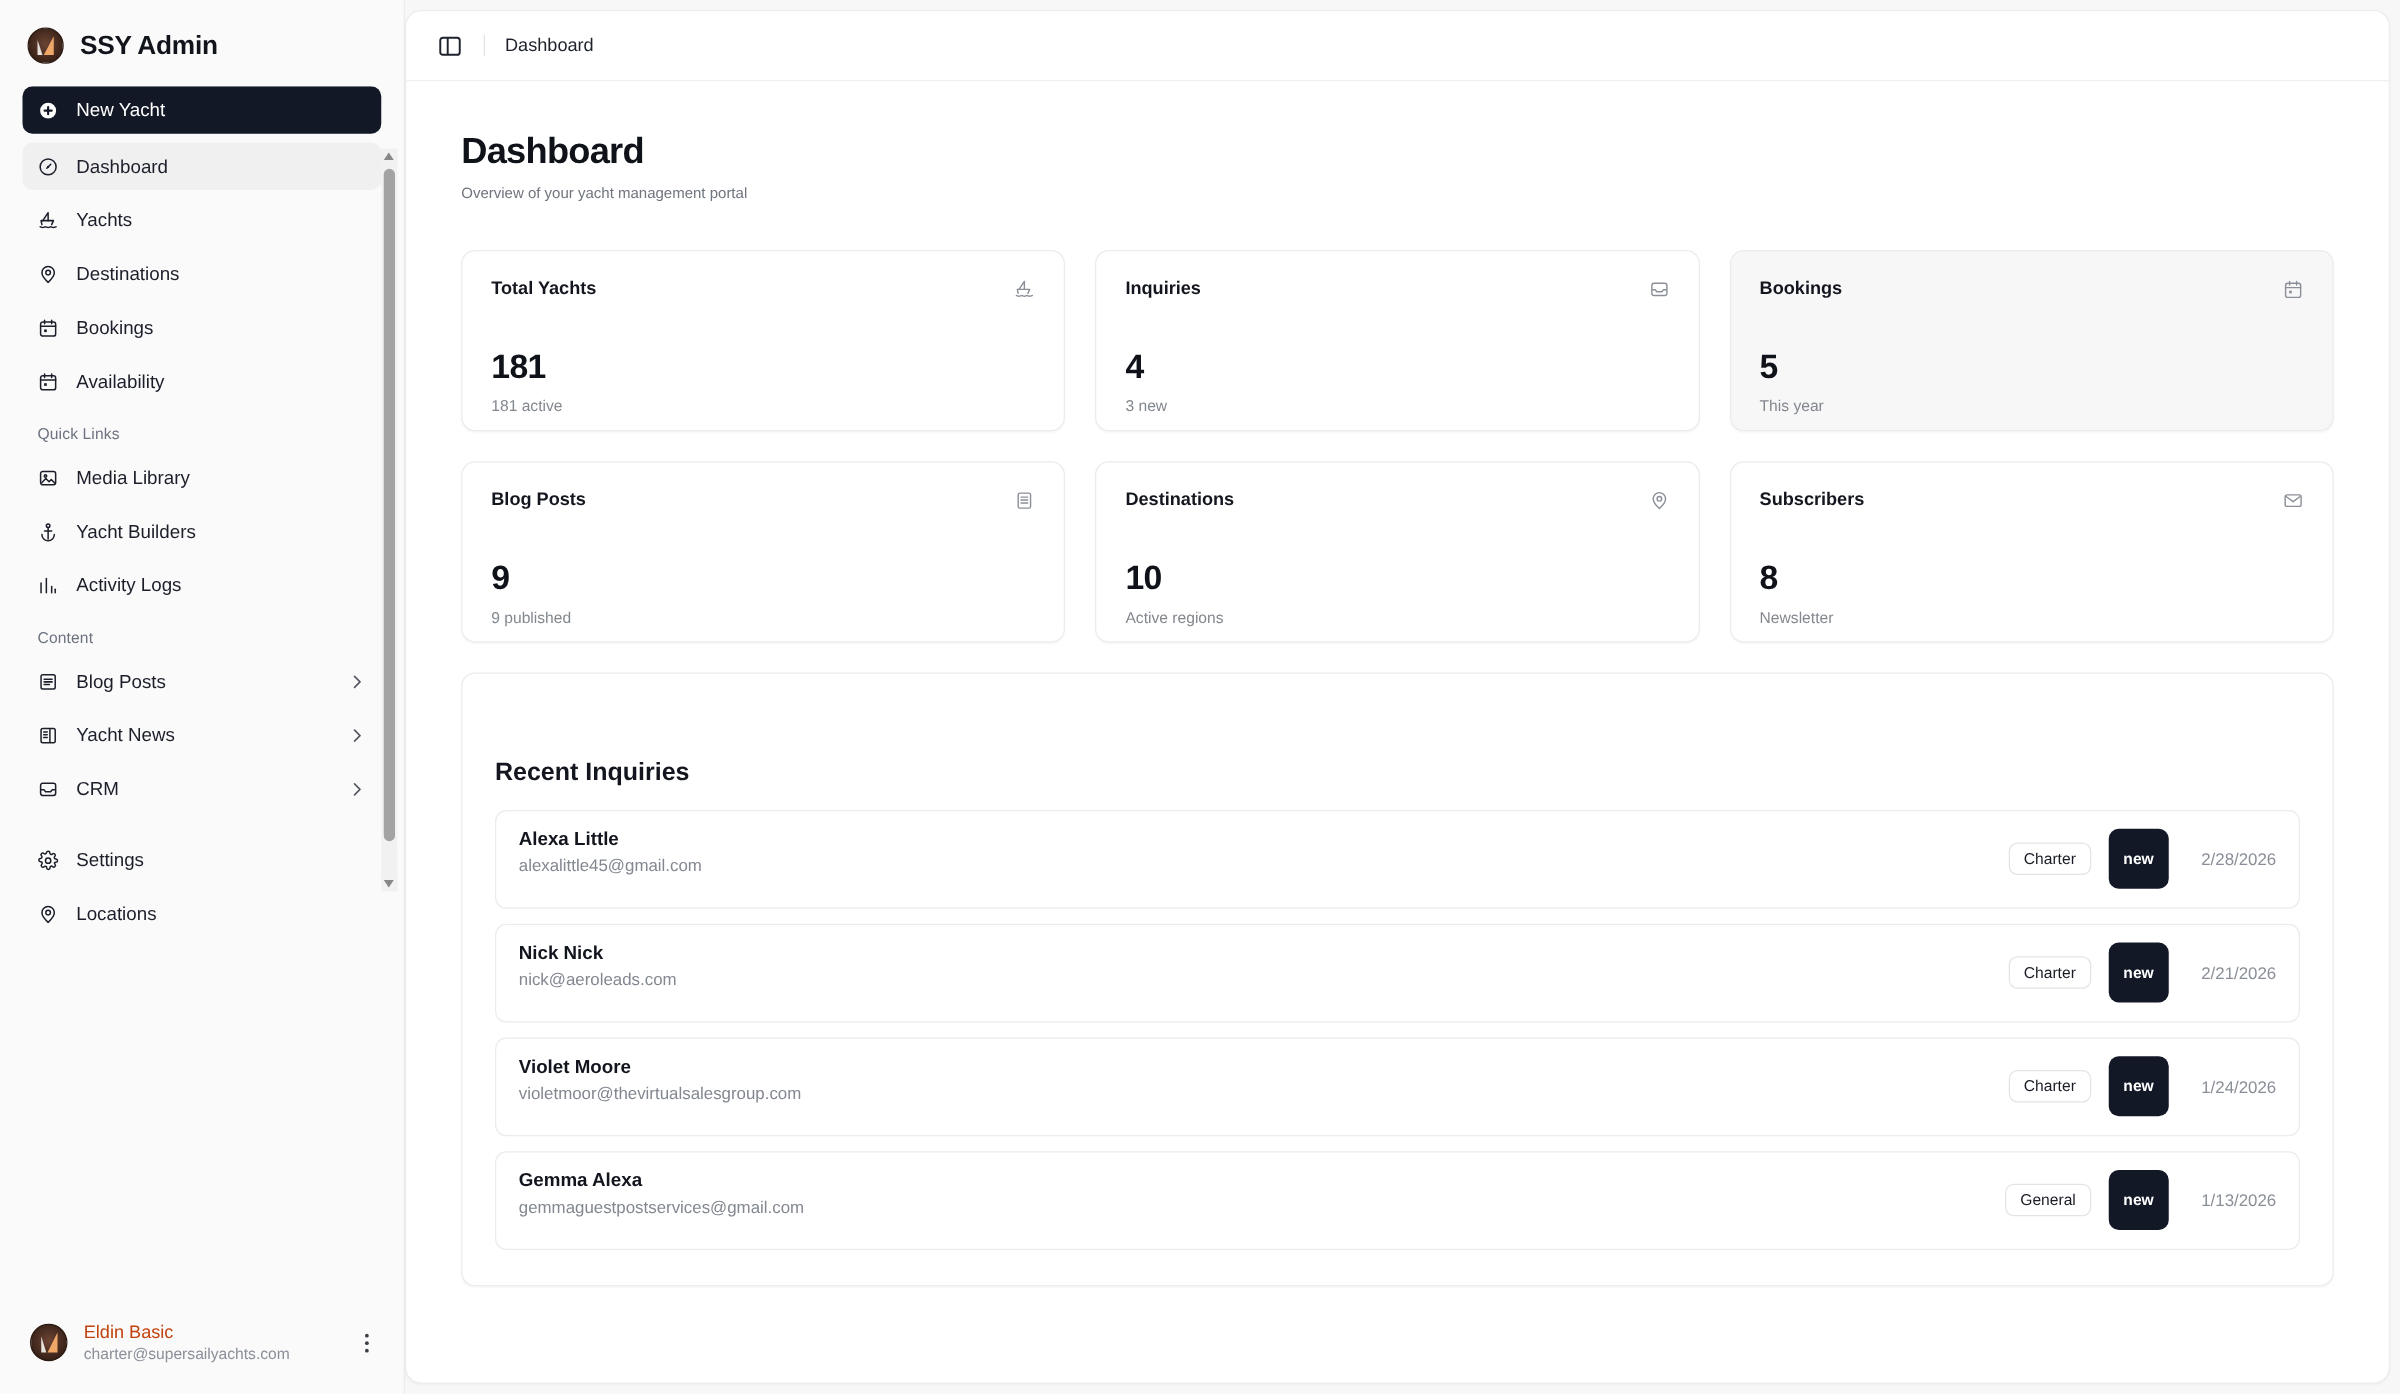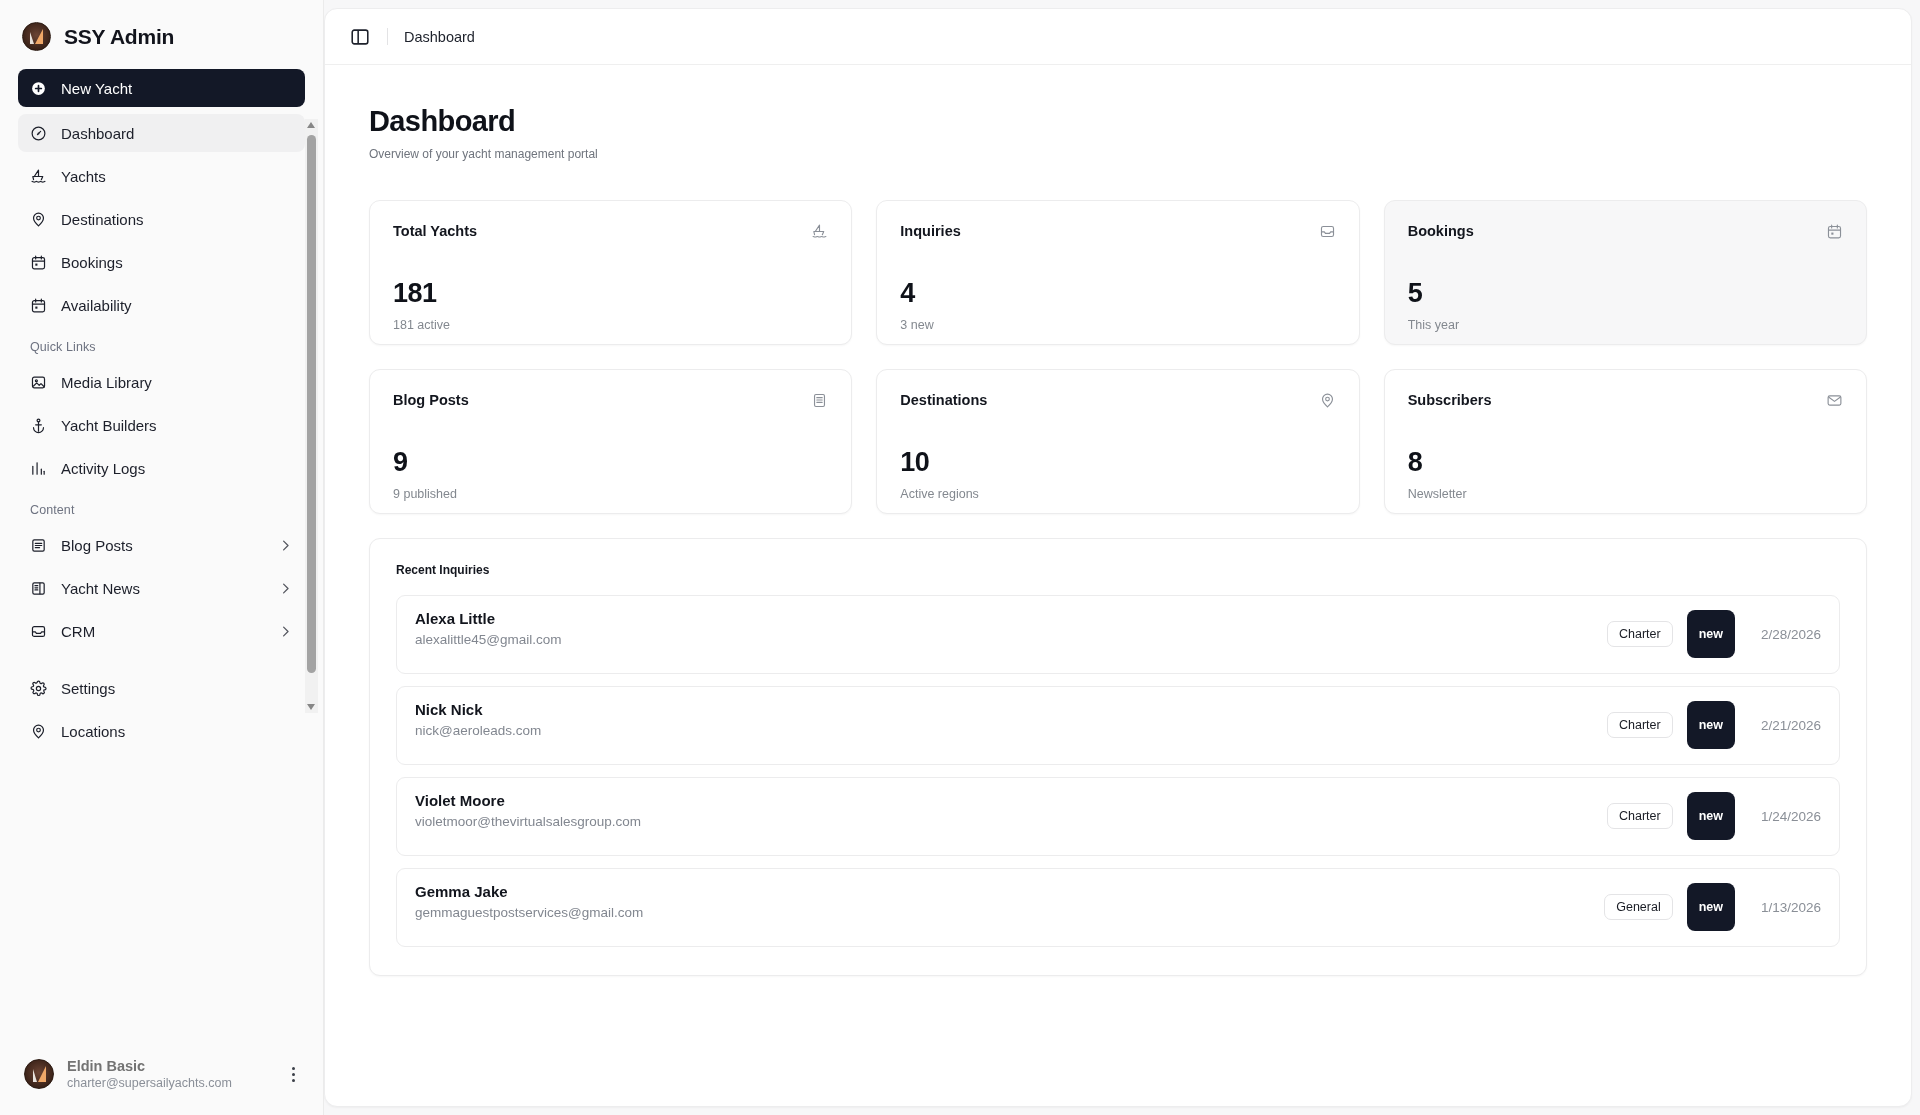--- a/index.html
+++ b/index.html
@@ -124,21 +124,21 @@
     border-bottom: 16px solid #f0a868;
   }
   .user-avatar::before {
     content: "";
     position: absolute; left: 8px; top: 9px;
     width: 0; height: 0;
     border-right: 4px solid transparent;
     border-bottom: 13px solid #e8e2dc;
   }
   .user-meta { display: flex; flex-direction: column; gap: 2px; min-width: 0; }
-  .user-name { font-size: 14.5px; font-weight: 700; color: #737373; }
+  .user-name { font-size: 14.5px; font-weight: 400; color: #c2410c; }
   .user-email { font-size: 12.5px; color: #8a8f98; }
   .user-dots {
     margin-left: auto; width: 20px; height: 26px;
     display: flex; flex-direction: column; align-items: center; justify-content: center; gap: 3px;
     cursor: pointer;
   }
   .user-dots span { width: 3px; height: 3px; border-radius: 50%; background: #3b3f48; display: block; }
 
   
   .main {
@@ -194,21 +194,21 @@
   .card-note { font-size: 12.5px; color: #83888f; margin-top: 11px; }
 
   .inquiries {
     margin-top: 24px;
     border: 1px solid #ececed;
     border-radius: 11px;
     background: #fff;
     padding: 24px 26px 28px 26px;
     box-shadow: 0 1px 2px rgba(16,18,24,.035);
   }
-  .inq-title { font-size: 12px; font-weight: 700; color: #13161e; }
+  .inq-title { font-size: 20px; font-weight: 700; color: #13161e; margin-top: 44px; }
   .inq-list { margin-top: 18px; display: flex; flex-direction: column; gap: 12px; }
   .inq-row {
     border: 1px solid #ececed;
     border-radius: 9px;
     padding: 14px 18px 15px 18px;
     display: flex; align-items: flex-start;
     cursor: pointer;
   }
   .inq-left { display: flex; flex-direction: column; gap: 5px; min-width: 0; }
   .inq-name { font-size: 15px; font-weight: 700; color: #12151d; }
@@ -581,21 +581,21 @@
             </div>
             <div class="inq-right">
               <span class="badge-outline">Charter</span>
               <span class="badge-dark">new</span>
               <span class="inq-date">1/24/2026</span>
             </div>
           </div>
 
           <div class="inq-row">
             <div class="inq-left">
-              <span class="inq-name">Gemma Jake</span>
+              <span class="inq-name">Gemma Alexa</span>
               <span class="inq-email">gemmaguestpostservices@gmail.com</span>
             </div>
             <div class="inq-right">
               <span class="badge-outline">General</span>
               <span class="badge-dark">new</span>
               <span class="inq-date">1/13/2026</span>
             </div>
           </div>
 
         </div>

